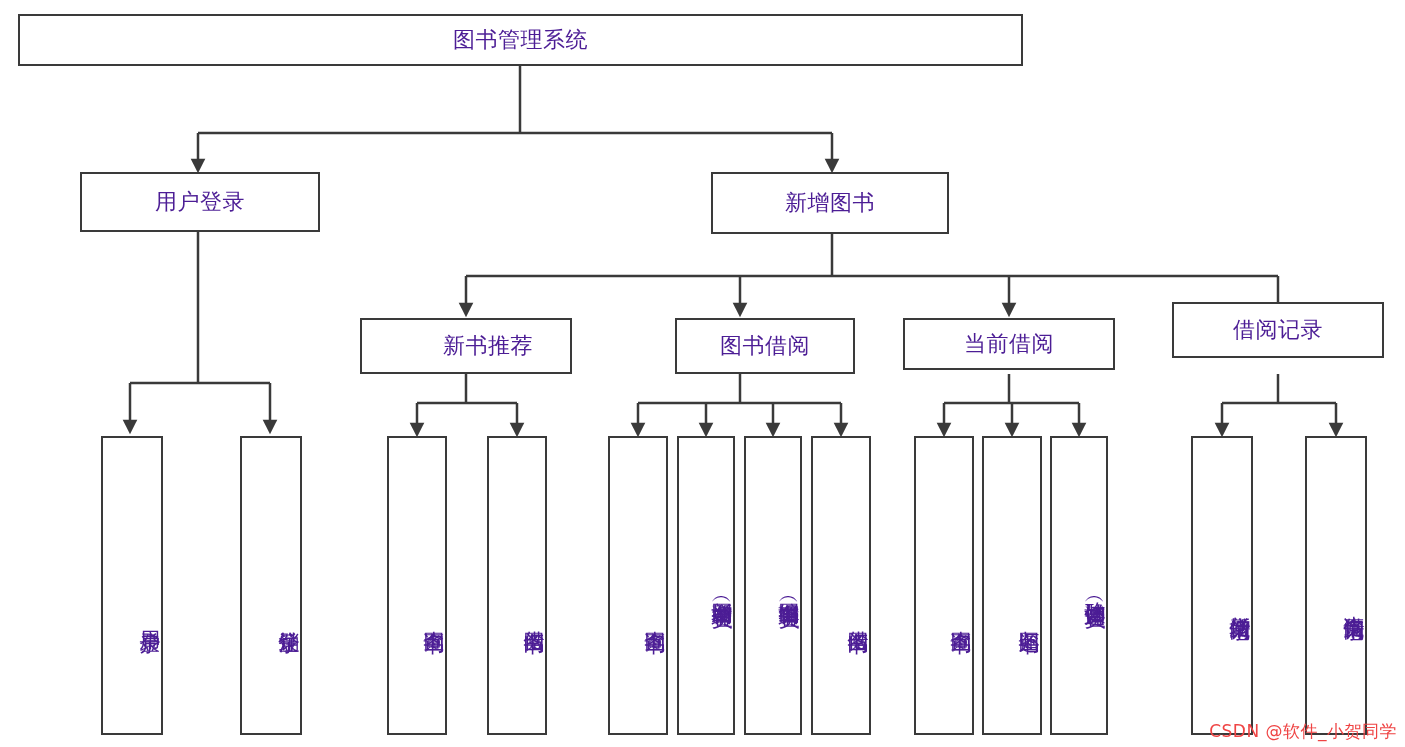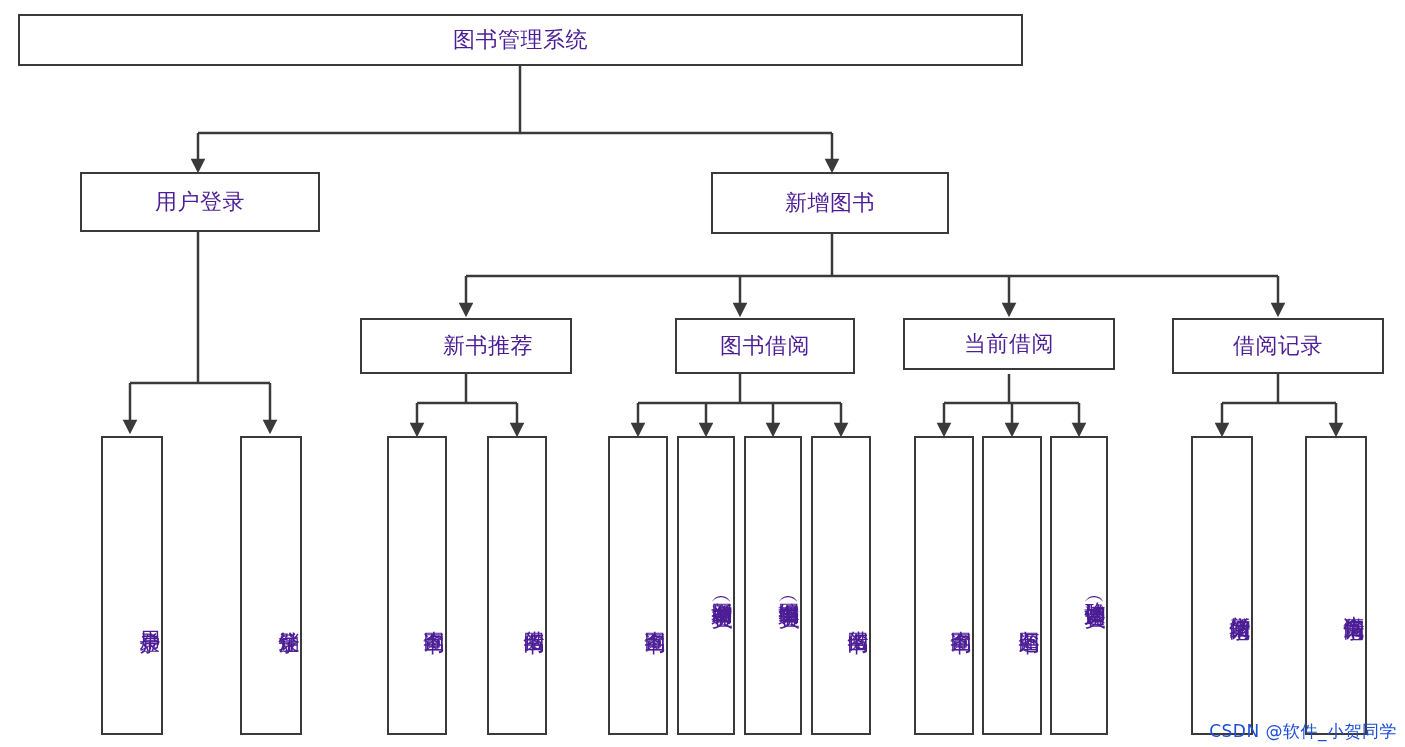--- a/index.html
+++ b/index.html
@@ -52,21 +52,21 @@
   .node.v > span{
     display:block;
     writing-mode:vertical-rl;
     text-orientation:upright;
   }
   .watermark{
     position:absolute;
     right:8px;
     bottom:4px;
     font-size:17px;
-    color:#1d4ed8;
+    color:#ef4444;
     letter-spacing:0.5px;
     white-space:nowrap;
     font-family:"DejaVu Sans","Liberation Sans",sans-serif;
   }
 </style>
 </head>
 <body>
 
 <div id="stage">
 
@@ -133,21 +133,21 @@
 
   <div class="node h" style="left:360px;top:318px;width:212px;height:56px;padding-left:44px;">
     <span>新书推荐</span>
   </div>
   <div class="node h" style="left:634px;top:318px;width:180px;height:56px;margin-left:41px;">
     <span>图书借阅</span>
   </div>
   <div class="node h" style="left:903px;top:318px;width:212px;height:52px;">
     <span>当前借阅</span>
   </div>
-  <div class="node h" style="left:1172px;top:318px;width:212px;height:56px;">
+  <div class="node h" style="left:1172px;top:302px;width:212px;height:56px;">
     <span>借阅记录</span>
   </div>
 
   <div class="node v" style="left:101px;top:436px;width:62px;height:299px;padding-top:60px;">
     <span>用户登录</span>
   </div>
   <div class="node v" style="left:240px;top:436px;width:62px;height:299px;padding-top:60px;">
     <span>注销登录</span>
   </div>
 

